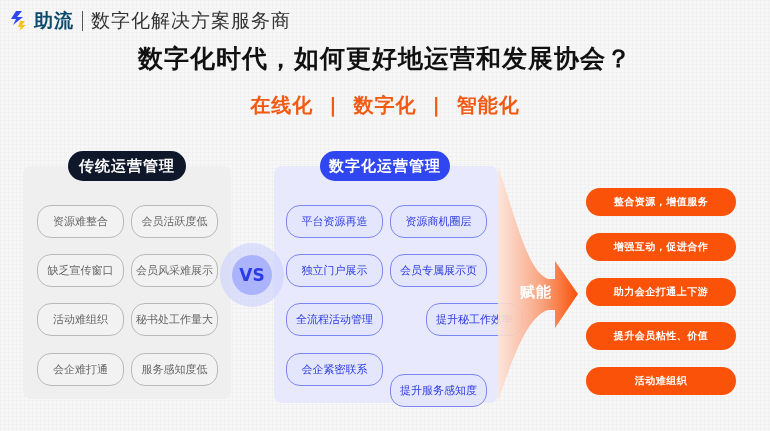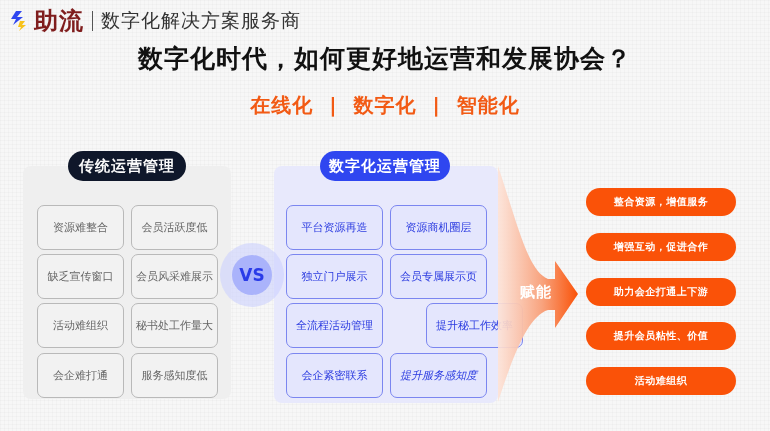--- a/index.html
+++ b/index.html
@@ -8,40 +8,40 @@
     font-family: "DejaVu Sans", "Liberation Sans", sans-serif;
     background: #f7f7f7;
     background-image:
       linear-gradient(rgba(0,0,0,0.018) 1px, transparent 1px),
       linear-gradient(90deg, rgba(0,0,0,0.018) 1px, transparent 1px);
     background-size: 4px 4px;
     position: relative;
   }
   .logo { position: absolute; left: 8px; top: 7px; display: flex; align-items: center; height: 28px; }
   .logo-icon { width: 22px; height: 22px; margin-right: 4px; }
-  .logo-name { font-size: 24px; font-weight: bold; color: #7f1d1d; letter-spacing: 1px; }
+  .logo-name { font-size: 19px; font-weight: bold; color: #0c4a6e; letter-spacing: 1px; }
   .logo-sep { width: 1px; height: 20px; background: #555; margin: 0 8px 0 8px; }
   .logo-slogan { font-size: 19px; color: #333; letter-spacing: 1px; }
 
   .title { position: absolute; left: 0; width: 770px; top: 42px; text-align: center;
     font-size: 25px; font-weight: bold; color: #111; letter-spacing: 1px; }
   .subtitle { position: absolute; left: 0; width: 770px; top: 92px; text-align: center;
     font-size: 20px; font-weight: bold; color: #f25a14; letter-spacing: 1px; }
   .subtitle span { margin: 0 4px; }
 
   .panel { position: absolute; border-radius: 8px; }
   .panel-left { left: 23px; top: 166px; width: 208px; height: 233px; background: #efefef; }
   .panel-mid { left: 274px; top: 166px; width: 224px; height: 237px; background: #e8e9fc; }
 
   .pill-title { position: absolute; height: 30px; border-radius: 15px; color: #fff;
     font-weight: bold; font-size: 15px; display: flex; align-items: center; justify-content: center; letter-spacing: 1px; }
   .pill-left { left: 68px; top: 151px; width: 118px; background: #0f172a; color: #fafafa; }
   .pill-mid { left: 320px; top: 151px; width: 130px; background: #2f46f0; }
 
-  .box { position: absolute; height: 45px; border-radius: 7px; font-size: 11px;
+  .box { position: absolute; height: 33px; border-radius: 14px; font-size: 11px;
     display: flex; align-items: center; justify-content: center; white-space: nowrap; }
   .box-gray { border: 1px solid #b9b9b9; color: #666; background: #f2f2f2; width: 87px; }
   .box-blue { border: 1.5px solid #7b86f0; color: #2b3be0; background: #e4e6fd; width: 97px; }
 
   .vs-outer { position: absolute; left: 220px; top: 243px; width: 64px; height: 64px; border-radius: 50%;
     background: rgba(200,205,255,0.55); }
   .vs-inner { position: absolute; left: 232px; top: 255px; width: 40px; height: 40px; border-radius: 50%;
     background: #aab3fb; display: flex; align-items: center; justify-content: center;
     color: #2a3be8; font-weight: bold; font-size: 17px; }
 
@@ -87,21 +87,21 @@
 
 <div class="panel panel-mid"></div>
 <div class="pill-title pill-mid">数字化运营管理</div>
 <div class="box box-blue" style="left:286px;top:205px;">平台资源再造</div>
 <div class="box box-blue" style="left:390px;top:205px;">资源商机圈层</div>
 <div class="box box-blue" style="left:286px;top:254px;">独立门户展示</div>
 <div class="box box-blue" style="left:390px;top:254px;">会员专属展示页</div>
 <div class="box box-blue" style="left:286px;top:303px;">全流程活动管理</div>
 <div class="box box-blue" style="left:390px;top:303px;margin-left:36px;">提升秘工作效率</div>
 <div class="box box-blue" style="left:286px;top:353px;">会企紧密联系</div>
-<div class="box box-blue" style="left:390px;top:353px;font-style:italic;">提升服务感知度</div>
+<div class="box box-blue" style="left:390px;top:374px;">提升服务感知度</div>
 
 <div class="vs-outer"></div>
 <div class="vs-inner">VS</div>
 
 <svg class="arrow" viewBox="0 0 82 236">
   <defs>
     <linearGradient id="ag" x1="0" y1="0" x2="1" y2="0">
       <stop offset="0" stop-color="#fde3d8" stop-opacity="0.9"></stop>
       <stop offset="0.55" stop-color="#f8a37e"></stop>
       <stop offset="1" stop-color="#fa5208"></stop>

